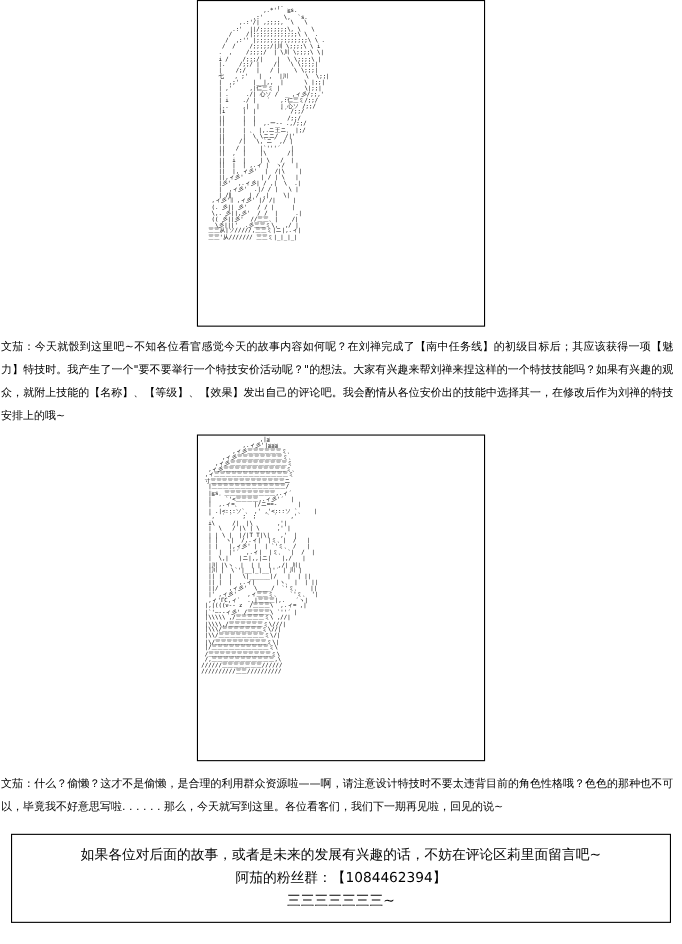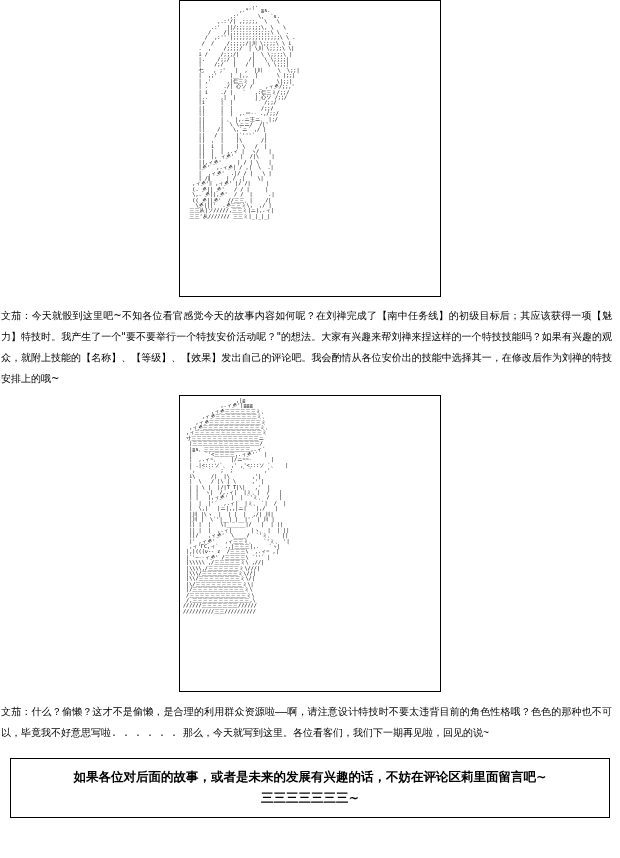--- a/index.html
+++ b/index.html
@@ -57,35 +57,33 @@
   .narration {
     font-family: "DejaVu Sans", "Liberation Sans", sans-serif;
     font-size: 10px;
     line-height: 21px;
     text-align: justify;
     margin: 8px 8px 0 1px;
     color: #000000;
   }
   .narration.second {
     margin-top: 10px;
-    font-family: Liberation Mono, monospace;
   }
   .footer-box {
     margin: 14px 10px 0 10px;
     border: 1px solid #000000;
     box-sizing: border-box;
     padding: 7px 6px 9px 6px;
     text-align: center;
     font-family: "DejaVu Sans", "Liberation Sans", sans-serif;
     font-size: 12.5px;
     line-height: 21px;
   }
   .footer-line {
     display: block;
-    font-weight: bold;
   }
 </style>
 </head>
 <body>
 
 <div class="page">
 
   <div class="art-wrap">
     <div class="art-box" id="art1">
       <pre>                      ,.
@@ -175,16 +173,17 @@
  /,三三三三三三三三三三三,\
 //////三三三三三三三//////
 //////////三三//////////</pre>
     </div>
   </div>
 
   <div class="narration second">文茄：什么？偷懒？这才不是偷懒，是合理的利用群众资源啦——啊，请注意设计特技时不要太违背目前的角色性格哦？色色的那种也不可以，毕竟我不好意思写啦. . . . . . 那么，今天就写到这里。各位看客们，我们下一期再见啦，回见的说~</div>
 
   <div class="footer-box">
     <span class="footer-line">如果各位对后面的故事，或者是未来的发展有兴趣的话，不妨在评论区莉里面留言吧~</span>
+    <span class="footer-line">阿茄的粉丝群：【1084462394】</span>
     <span class="footer-line">三三三三三三三~</span>
   </div>
 
 </div>
 
 </body></html>

